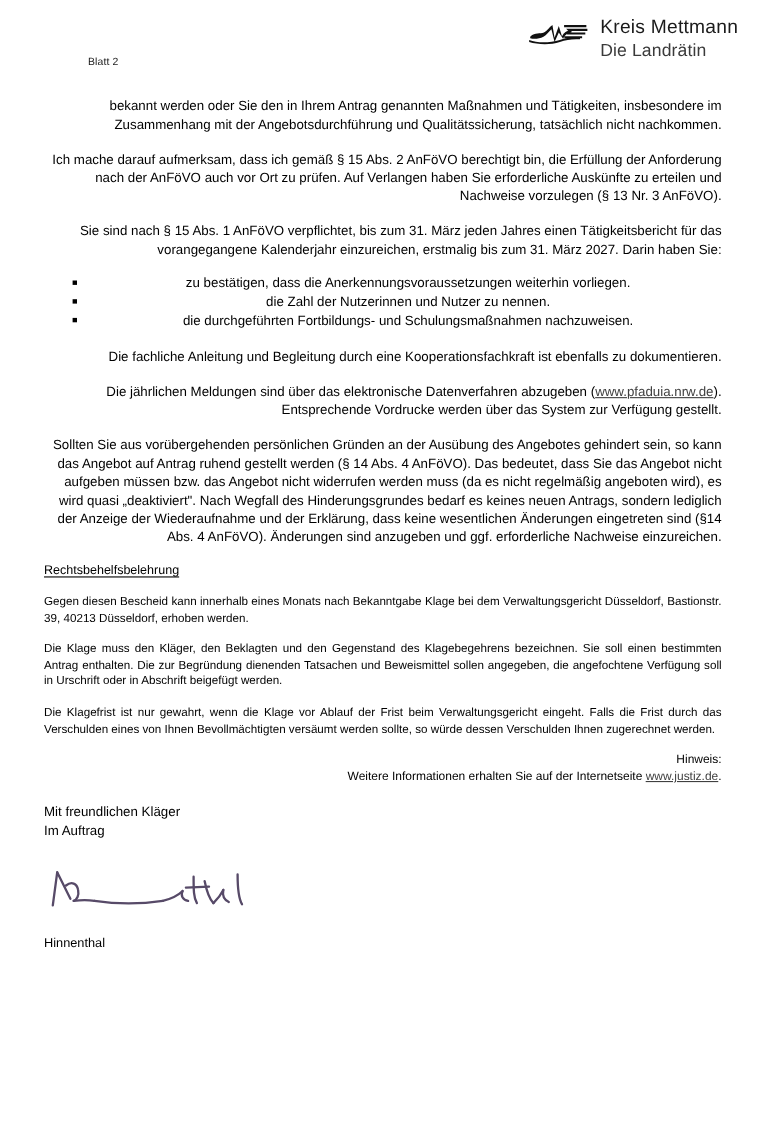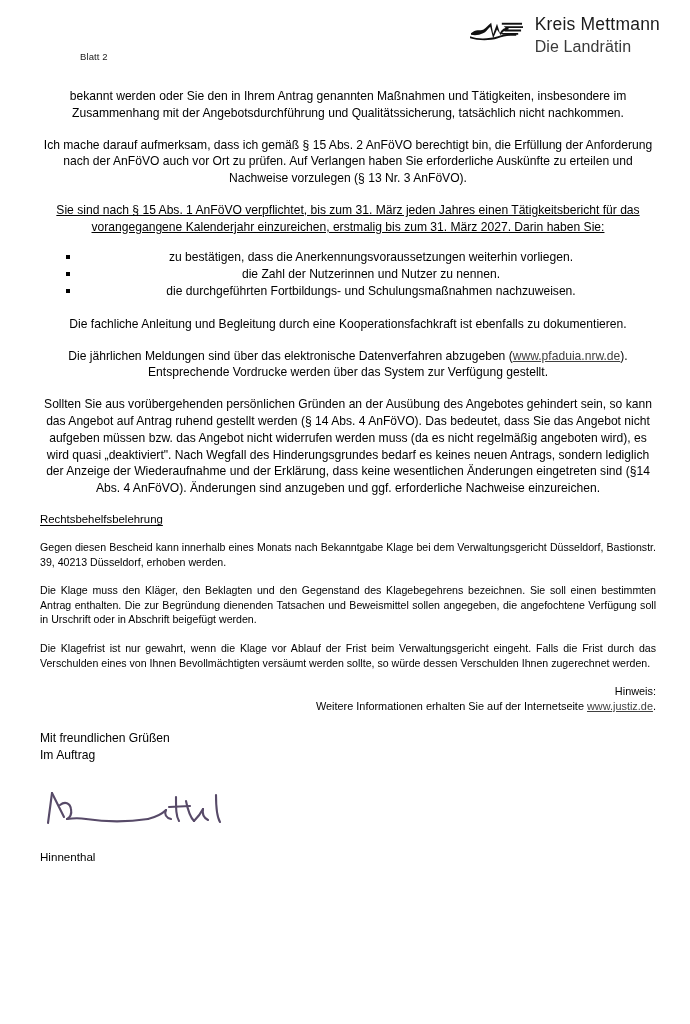--- a/index.html
+++ b/index.html
@@ -34,21 +34,21 @@
     position: absolute;
     left: 36px;
     top: 51px;
     font-size: 9.5px;
     letter-spacing: .1px;
     color: #1a1a1a;
     padding-left: 44px;
   }
   .logo-block {
     position: absolute;
-    right: 30px;
+    right: 19px;
     top: 16px;
     display: flex;
     align-items: flex-start;
     gap: 9px;
   }
   .logo-mark {
     width: 58px;
     height: 26px;
     margin-top: 1px;
     flex: 0 0 auto;
@@ -75,24 +75,24 @@
     position: absolute;
     left: 40px;
     top: 88px;
     width: 616px;
   }
 
   p.para {
     margin: 0 0 15px 0;
     font-size: 12.1px;
     line-height: 16.8px;
-    text-align: center;
+    text-align: right;
     color: #000;
   }
-  p.para.tight { margin-bottom: 13px; text-decoration: underline; }
+  p.para.tight { margin-bottom: 13px; }
 
   .bullets {
     margin: 0 0 16px 0;
     padding: 0;
     list-style: none;
     text-align: center;
   }
   .bullets li {
     position: relative;
     padding-left: 46px;
@@ -203,21 +203,21 @@
     <div class="section-head">Rechtsbehelfsbelehrung</div>
 
     <p class="legal">Gegen diesen Bescheid kann innerhalb eines Monats nach Bekanntgabe Klage bei dem Verwaltungsgericht Düsseldorf, Bastionstr. 39, 40213 Düsseldorf, erhoben werden.</p>
 
     <p class="legal">Die Klage muss den Kläger, den Beklagten und den Gegenstand des Klagebegehrens bezeichnen. Sie soll einen bestimmten Antrag enthalten. Die zur Begründung dienenden Tatsachen und Beweismittel sollen angegeben, die angefochtene Verfügung soll in Urschrift oder in Abschrift beigefügt werden.</p>
 
     <p class="legal last">Die Klagefrist ist nur gewahrt, wenn die Klage vor Ablauf der Frist beim Verwaltungsgericht eingeht. Falls die Frist durch das Verschulden eines von Ihnen Bevollmächtigten versäumt werden sollte, so würde dessen Verschulden Ihnen zugerechnet werden.</p>
 
     <p class="notice"><span>Hinweis:</span><br><span>Weitere Informationen erhalten Sie auf der Internetseite </span><a href="#" class="link">www.justiz.de</a><span>.</span></p>
 
-    <p class="closing"><span>Mit freundlichen Grüßen</span><br><span>Im Auftrag</span></p>
+    <p class="closing"><span>Mit freundlichen Kläger</span><br><span>Im Auftrag</span></p>
 
     <svg class="signature" viewBox="0 0 230 56">
       <g fill="none" stroke="#574a68" stroke-width="2.1" stroke-linecap="round" stroke-linejoin="round">
         <path d="M8 40 L12 10"></path>
         <path d="M12 10 L24 34"></path>
         <path d="M20 22 C25 18 30 20 31 26 C32 31 30 35 27 36"></path>
         <path d="M27 36 C34 35 40 35 46 36"></path>
         <path d="M46 36 C66 39 88 39 108 36"></path>
         <path d="M108 36 C116 34 122 31 126 27"></path>
         <path d="M126 27 C124 31 126 35 131 36"></path>

